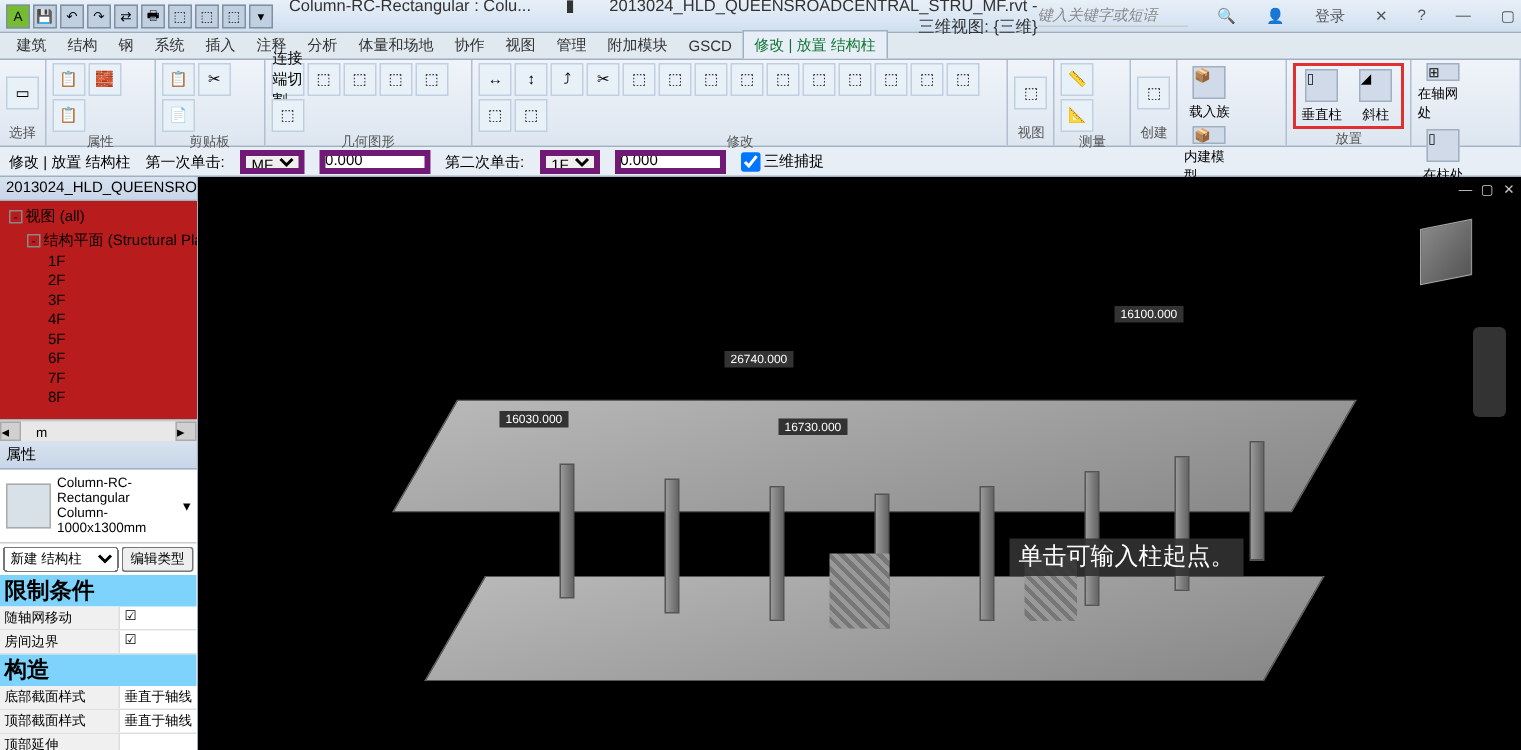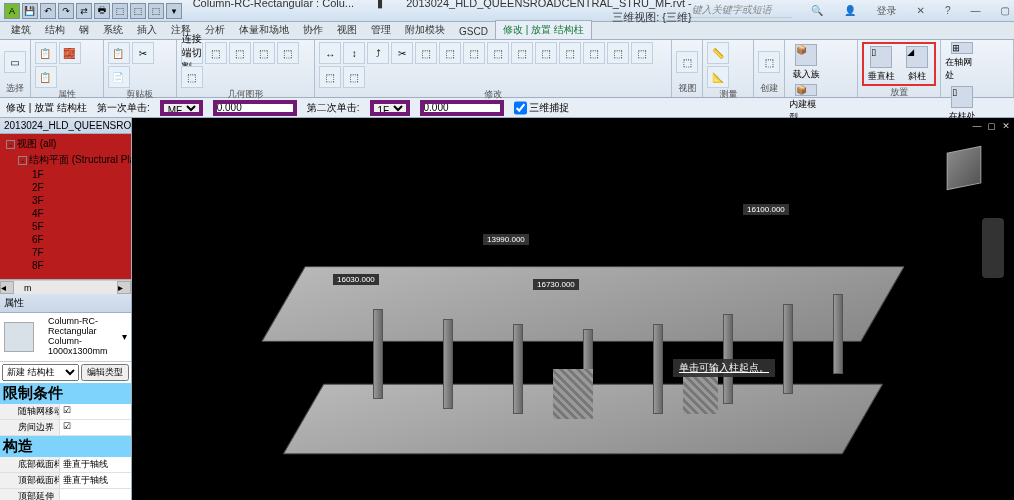--- a/index.html
+++ b/index.html
@@ -24,21 +24,21 @@
     .ribbon-group-buttons { flex: 1; display: flex; gap: 2px; align-items: center; flex-wrap: wrap; }
     .ribbon-group-label { font-size: 9px; text-align: center; color: #555; }
     .rbtn { width: 22px; height: 22px; background: #e8f0f8; border: 1px solid #c0d0e0; display: flex; align-items: center; justify-content: center; font-size: 10px; }
     .rbtn-lg { width: 34px; height: 40px; display: flex; flex-direction: column; align-items: center; justify-content: center; font-size: 9px; gap: 2px; }
     .rbtn-lg .icon { width: 22px; height: 22px; background: #d0dae8; border: 1px solid #a0b0c0; }
     .highlight-red { border: 2px solid #e03030 !important; }
     
     
     .optionbar { height: 20px; background: #e8eef5; display: flex; align-items: center; padding: 0 6px; gap: 10px; font-size: 10px; border-bottom: 1px solid #a0b0c0; }
     .optionbar select, .optionbar input { font-size: 10px; height: 16px; border: 4px solid #701a75; }
-    .optionbar input[type=text] { width: 84px; }
+    .optionbar input[type=text] { width: 74px; }
     .optionbar input[type=checkbox] { vertical-align: middle; }
     
     
     .main { display: flex; height: 382px; }
     .left-col { width: 132px; background: #e8eef5; border-right: 1px solid #a0b0c0; display: flex; flex-direction: column; font-size: 10px; }
     .viewport { flex: 1; background: #000; position: relative; overflow: hidden; }
     
     
     .panel-header { background: linear-gradient(#d8e2ef, #c8d6e8); padding: 2px 4px; font-size: 10px; border-bottom: 1px solid #a0b0c0; white-space: nowrap; overflow: hidden; }
     .browser { height: 146px; overflow: auto; background: #b91c1c; border-bottom: 1px solid #a0b0c0; }
@@ -46,39 +46,39 @@
     .tree-item { padding: 1px 0 1px 10px; white-space: nowrap; }
     .tree-item.l1 { padding-left: 4px; }
     .tree-item.l2 { padding-left: 16px; }
     .tree-item.l3 { padding-left: 30px; }
     .tree-toggle { display: inline-block; width: 9px; height: 9px; border: 1px solid #888; text-align: center; line-height: 7px; font-size: 8px; margin-right: 2px; }
     .scrollbar-h { height: 14px; background: #e8e8e8; border-top: 1px solid #ccc; display: flex; }
     .scroll-btn { width: 14px; background: #d0d0d0; border: 1px solid #aaa; }
     
     
     .props { flex: 1; overflow: auto; background: #fff; }
-    .props-header { display: flex; padding: 4px; gap: 14px; border-bottom: 1px solid #ccc; align-items: center; }
+    .props-header { display: flex; padding: 4px; gap: 4px; border-bottom: 1px solid #ccc; align-items: center; }
     .props-img { width: 30px; height: 30px; background: #d8e0e8; border: 1px solid #aaa; }
     .props-type { font-size: 9px; line-height: 1.1; flex: 1; }
     .props-row { display: flex; border-bottom: 1px solid #e0e0e0; font-size: 9px; }
-    .props-row .k { width: 60px; padding: 1px 18px; background: #f0f0f0; border-right: 1px solid #ddd; overflow: hidden; white-space: nowrap; }
+    .props-row .k { width: 80px; padding: 1px 3px; background: #f0f0f0; border-right: 1px solid #ddd; overflow: hidden; white-space: nowrap; }
     .props-row .v { flex: 1; padding: 1px 3px; overflow: hidden; white-space: nowrap; }
     .props-cat { background: #7dd3fc; font-size: 15px; padding: 1px 3px; font-weight: bold; }
     .props-filter { display: flex; padding: 2px; gap: 2px; }
     .props-filter select { flex: 1; font-size: 9px; }
     .props-filter button { font-size: 9px; padding: 0 4px; }
     
     
     .model { position: absolute; left: 50%; top: 50%; transform: translate(-50%, -50%); }
     .building { position: relative; width: 700px; height: 280px; }
     .slab { position: absolute; background: linear-gradient(150deg, #b8b8b8, #888); transform: skewX(-30deg) scaleY(0.5); border: 1px solid #666; }
     .col { position: absolute; width: 10px; background: linear-gradient(90deg, #999, #666); border: 1px solid #555; }
     .stair { position: absolute; background: repeating-linear-gradient(45deg, #999, #999 3px, #777 3px, #777 6px); }
     .dim-label { position: absolute; background: #333; color: #fff; font-size: 8px; padding: 1px 4px; white-space: nowrap; }
-    .tooltip-3d { position: absolute; background: rgba(50,50,50,0.9); color: #fff; font-size: 10px; padding: 2px 6px; text-decoration: underline; }
+    .tooltip-3d { position: absolute; background: rgba(50,50,50,0.9); color: #fff; font-size: 16px; padding: 2px 6px; }
     .viewcube { position: absolute; top: 30px; right: 30px; width: 40px; height: 40px; background: linear-gradient(135deg,#888,#555); border: 1px solid #aaa; transform: rotateX(20deg) rotateY(-30deg); }
     .nav-wheel { position: absolute; top: 100px; right: 10px; width: 22px; height: 60px; background: #333; border-radius: 4px; }
     .view-tab { position: absolute; top: 2px; right: 2px; font-size: 9px; color: #ccc; }
     .view-close { display:inline-block; width:12px; height:12px; text-align:center; line-height:12px; }
   </style>
 </head>
 <body>
 
 <div class="titlebar">
   <div class="qat">
@@ -344,21 +344,21 @@
         <div class="col" style="left:360px;top:160px;height:90px;"></div>
         <div class="col" style="left:430px;top:155px;height:90px;"></div>
         <div class="col" style="left:500px;top:145px;height:90px;"></div>
         <div class="col" style="left:560px;top:135px;height:90px;"></div>
         <div class="col" style="left:610px;top:125px;height:80px;"></div>
 
         <div class="stair" style="left:330px;top:200px;width:40px;height:50px;"></div>
         <div class="stair" style="left:460px;top:200px;width:35px;height:45px;"></div>
 
         <div class="dim-label" style="left:520px;top:35px;">16100.000</div>
-        <div class="dim-label" style="left:260px;top:65px;">13990.000</div>
-        <div class="dim-label" style="left:310px;top:110px;text-align:right;">16730.000</div>
+        <div class="dim-label" style="left:260px;top:65px;">26740.000</div>
+        <div class="dim-label" style="left:296px;top:110px;text-align:right;">16730.000</div>
         <div class="dim-label" style="left:110px;top:105px;">16030.000</div>
 
         <div class="tooltip-3d" style="left:450px;top:190px;">单击可输入柱起点。</div>
       </div>
     </div>
   </div>
 </div>
 
 </body></html>

